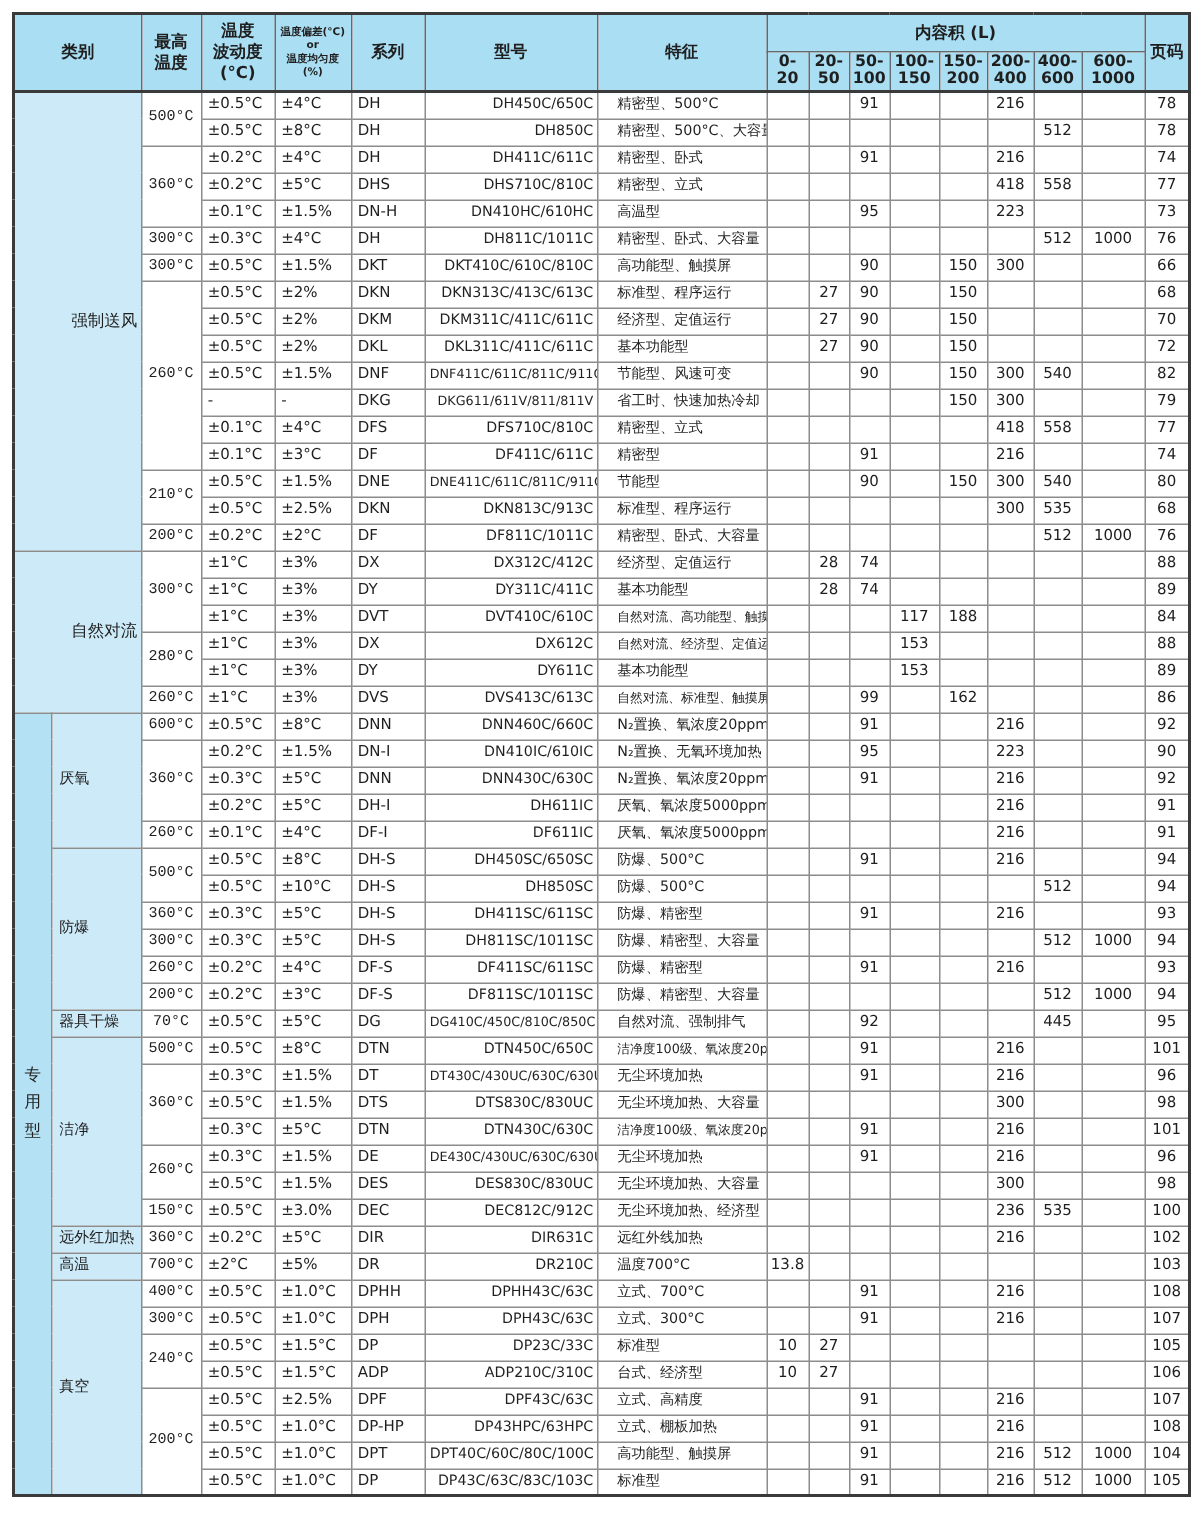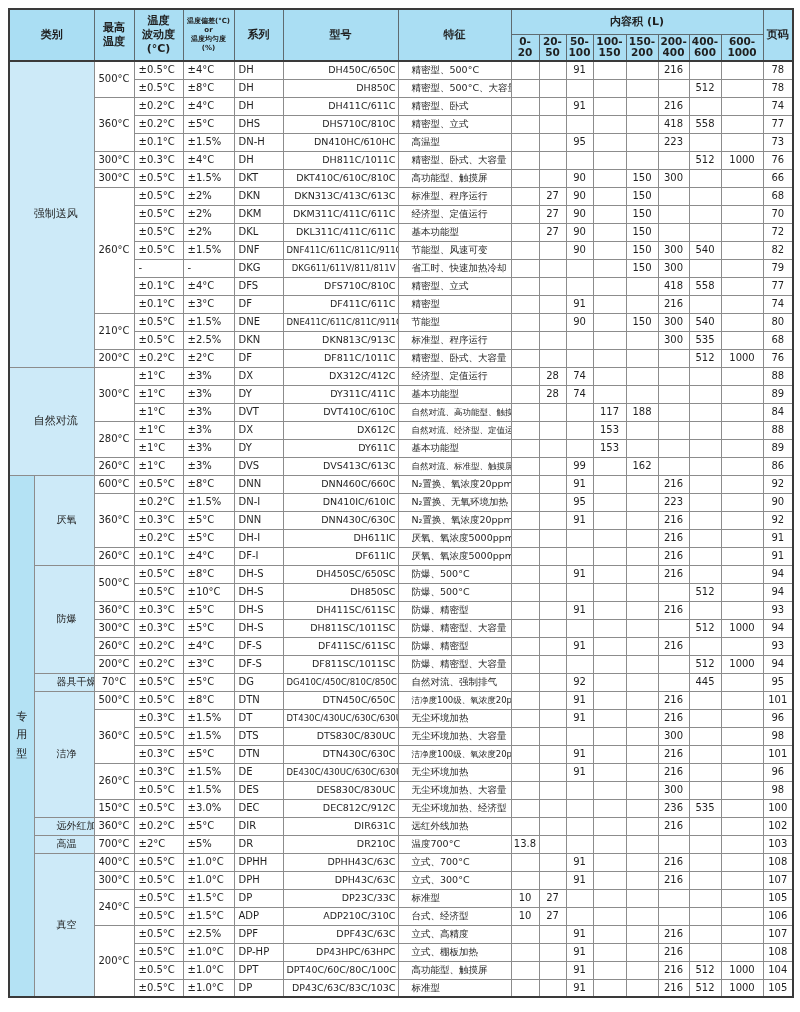--- a/index.html
+++ b/index.html
@@ -16,25 +16,25 @@
   table{border-collapse:collapse;table-layout:fixed;width:784px;border:2px solid var(--outer-border);}
   th,td{border:1px solid var(--border);overflow:hidden;white-space:nowrap;box-sizing:border-box;padding:0 2px;}
   thead th{background:var(--header-bg);font-weight:bold;font-size:11px;text-align:center;
            white-space:pre-line;line-height:1.25;border-color:#5f6b70;}
   thead{border-bottom:2px solid var(--outer-border);}
   th.h-dev{font-size:7px;line-height:1.3;}
   th.h-cap-title{height:25px;}
   th.h-range{font-size:10.5px;height:27px;line-height:1.1;}
   tbody tr{height:18px;}
   tbody td{font-size:10px;line-height:1.05;background:#fff;}
-  td.cat{background:var(--category-bg);text-align:center;padding-left:10px;font-size:11px;}
+  td.cat{background:var(--category-bg);text-align:right;padding-left:10px;font-size:11px;}
   td.cat-strip{background:var(--strip-bg);text-align:center;white-space:pre-line;
                font-size:11px;line-height:1.7;padding:0;}
-  td.subcat{background:var(--category-bg);text-align:left;padding-left:22px;font-size:10px;}
-  td.c-temp{text-align:center;}
+  td.subcat{background:var(--category-bg);text-align:left;padding-left:5px;font-size:10px;}
+  td.c-temp{text-align:center;font-family:Liberation Mono, monospace;}
   td.c-left{text-align:left;padding-left:4px;}
   td.c-model{text-align:right;padding-left:3px;font-size:9.5px;}
   td.c-model.t1{font-size:8.5px;}
   td.c-feature{text-align:left;padding-left:13px;font-size:9.5px;}
   td.c-feature.t1{font-size:8.5px;}
   td.c-cap,td.c-page{text-align:center;}
 </style>
 </head>
 <body>
 

